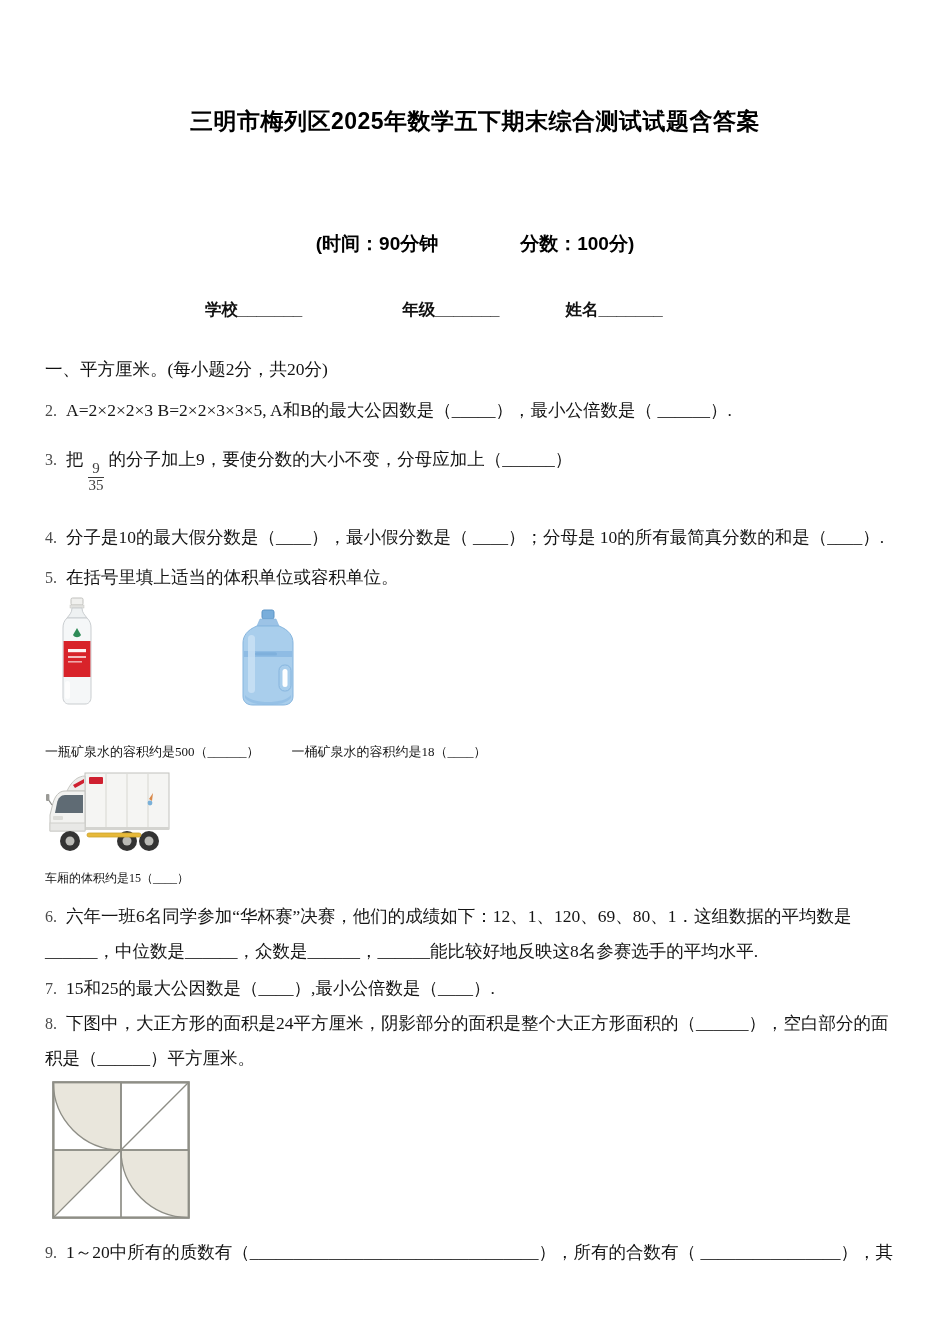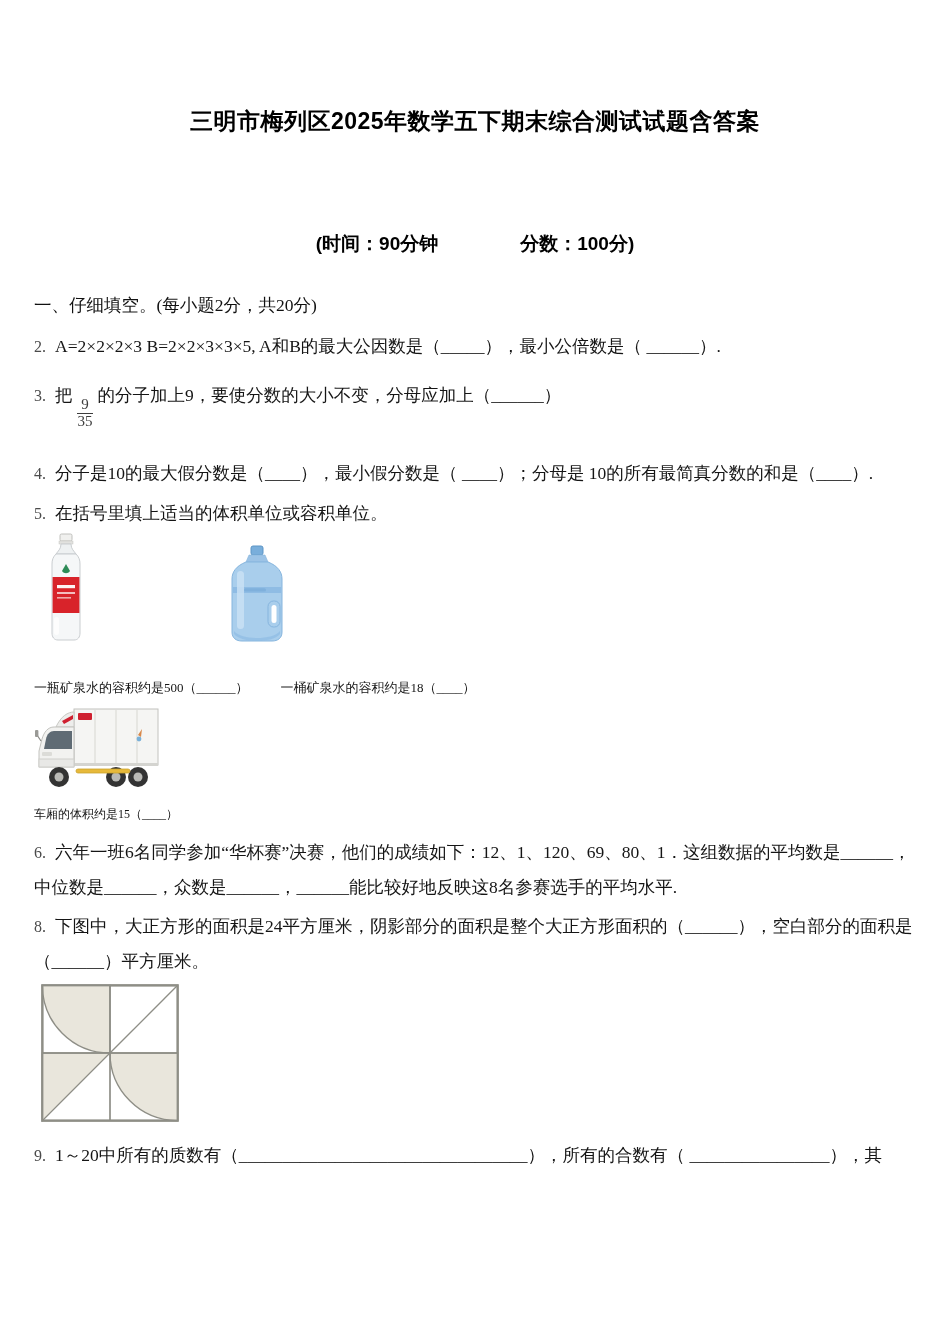--- a/index.html
+++ b/index.html
@@ -1,18 +1,18 @@
 <!DOCTYPE html>
 <html><head>
 <meta charset="utf-8">
 <style>
   html,body{margin:0;padding:0;background:#ffffff;}
   body{width:950px;height:1344px;overflow:hidden;
        font-family:"Liberation Serif","DejaVu Serif",serif;color:#151515;}
-  .page{padding:0 34px;}
+  .page{padding:0 45px;}
   .title{margin-top:106px;text-align:center;
          font-family:"Liberation Sans","DejaVu Sans",sans-serif;
          font-weight:bold;font-size:23px;color:#000;letter-spacing:0.5px;}
   .timescore{margin-top:94px;display:flex;justify-content:center;gap:82px;
          font-family:"Liberation Sans","DejaVu Sans",sans-serif;
          font-weight:bold;font-size:19px;color:#000;}
   .fields{margin-top:42px;display:flex;
          font-family:"Liberation Sans","DejaVu Sans",sans-serif;
          font-weight:bold;font-size:16.5px;color:#111;}
   .fields .f1{margin-left:160px;}
@@ -41,22 +41,27 @@
 
 <div class="page">
 
   <div class="title">三明市梅列区2025年数学五下期末综合测试试题含答案</div>
 
   <div class="timescore">
     <span>(时间：90分钟</span>
     <span>分数：100分)</span>
   </div>
 
+  <div class="fields">
+    <span class="f1">学校_______</span>
+    <span class="f2">年级_______</span>
+    <span class="f3">姓名_______</span>
+  </div>
 
-  <div class="sec-heading">一、仔细填空。(每小题2分，共20分)</div>
+  <div class="sec-heading">一、平方厘米。(每小题2分，共20分)</div>
 
 
   <div class="q" style="margin-top:16px;">
     <span class="qnum">2.</span><span>A=2×2×2×3  B=2×2×3×3×5, A和B的最大公因数是（_____），最小公倍数是（ ______）.</span>
   </div>
 
   <div class="q" style="margin-top:22px;">
     <span class="qnum">3.</span><span>把</span><span class="frac">
         <span class="fn">9</span>
         <span class="fd">35</span>
@@ -129,20 +134,23 @@
       <rect x="42" y="64" width="54" height="4" rx="2" fill="#e7b93a" stroke="#caa22e" stroke-width="0.8"></rect>
     </svg>
   </div>
 
   <div class="truck-caption">车厢的体积约是15（____）</div>
 
   <div class="qpara">
     <span class="qnum">6.</span><span>六年一班6名同学参加“华杯赛”决赛，他们的成绩如下：12、1、120、69、80、1．这组数据的平均数是______，中位数是______，众数是______，______能比较好地反映这8名参赛选手的平均水平.</span>
   </div>
 
+  <div class="q" style="margin-top:6px;">
+    <span class="qnum">7.</span><span>15和25的最大公因数是（____）,最小公倍数是（____）.</span>
+  </div>
 
   <div class="qpara" style="margin-top:4px;line-height:34px;">
     <span class="qnum">8.</span><span>下图中，大正方形的面积是24平方厘米，阴影部分的面积是整个大正方形面积的（______），空白部分的面积是（______）平方厘米。</span>
   </div>
 
   <div class="figure-wrap">
     <svg width="140" height="138" viewBox="0 0 206 204">
       <g transform="translate(3,2)">
         <rect x="0" y="0" width="200" height="200" fill="#ffffff" stroke="#8e8e86" stroke-width="3"></rect>
         <path d="M0,0 A100,100 0 0 0 100,100 L100,0 Z" fill="#e9e6dc" stroke="#8e8e86" stroke-width="2"></path>

